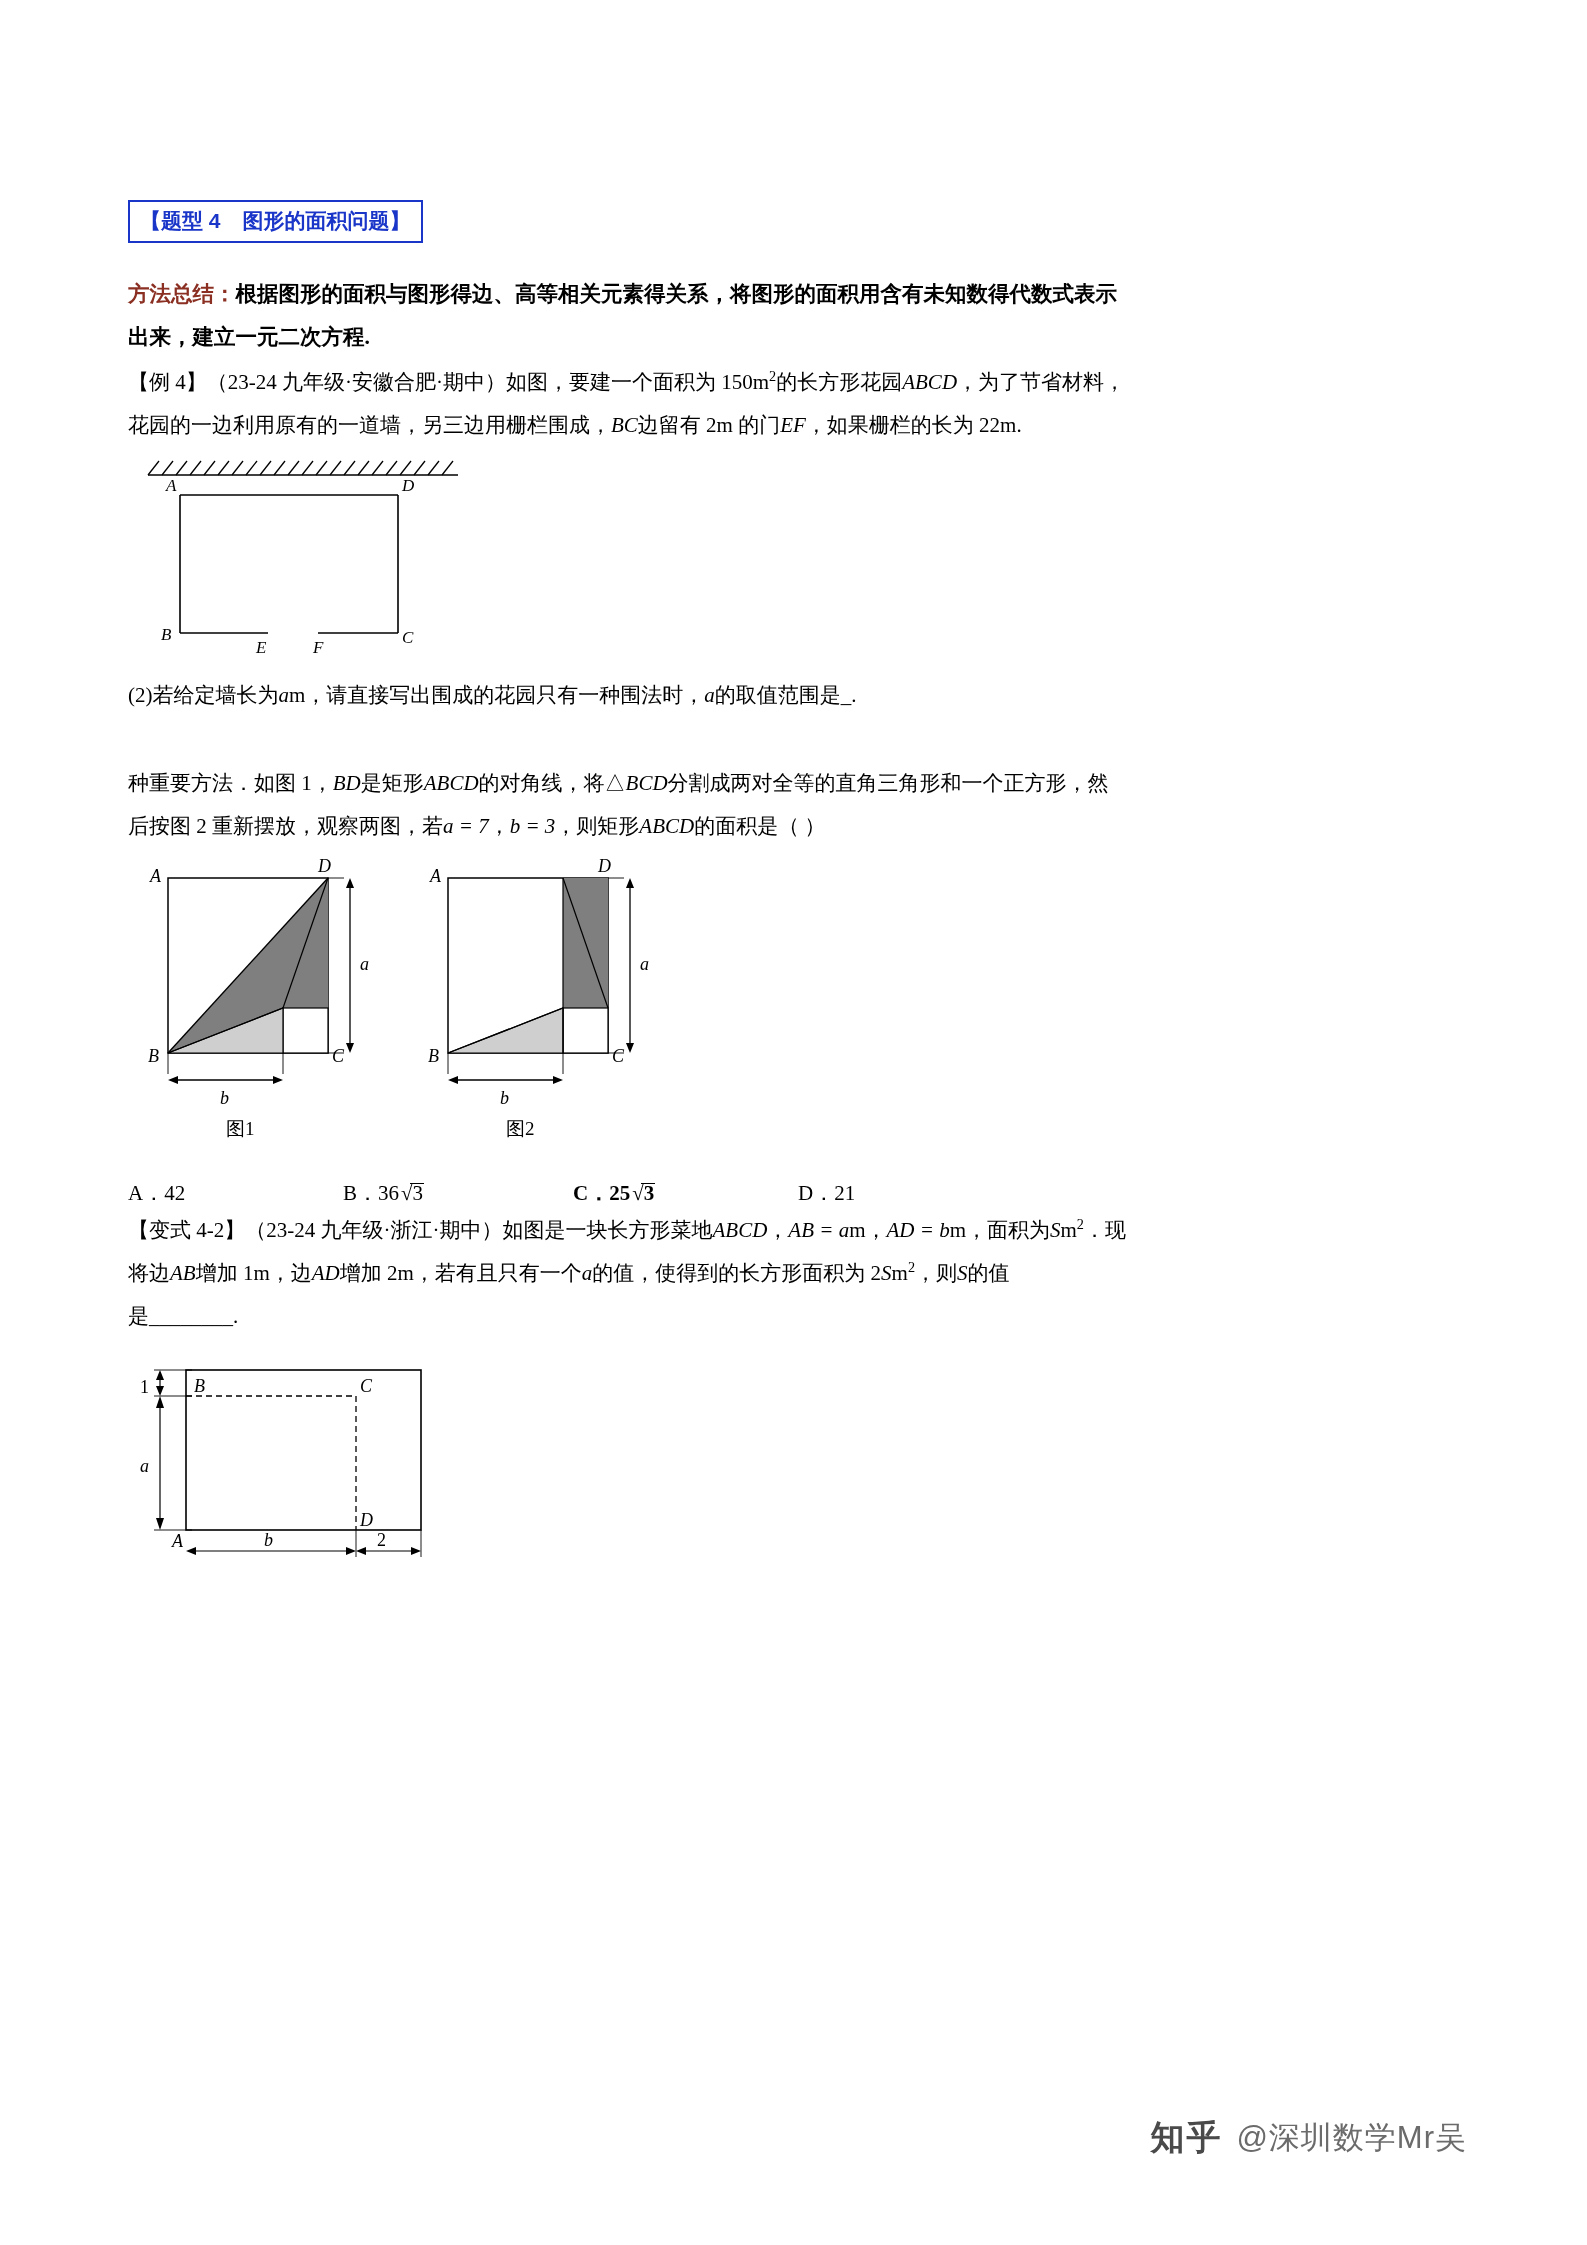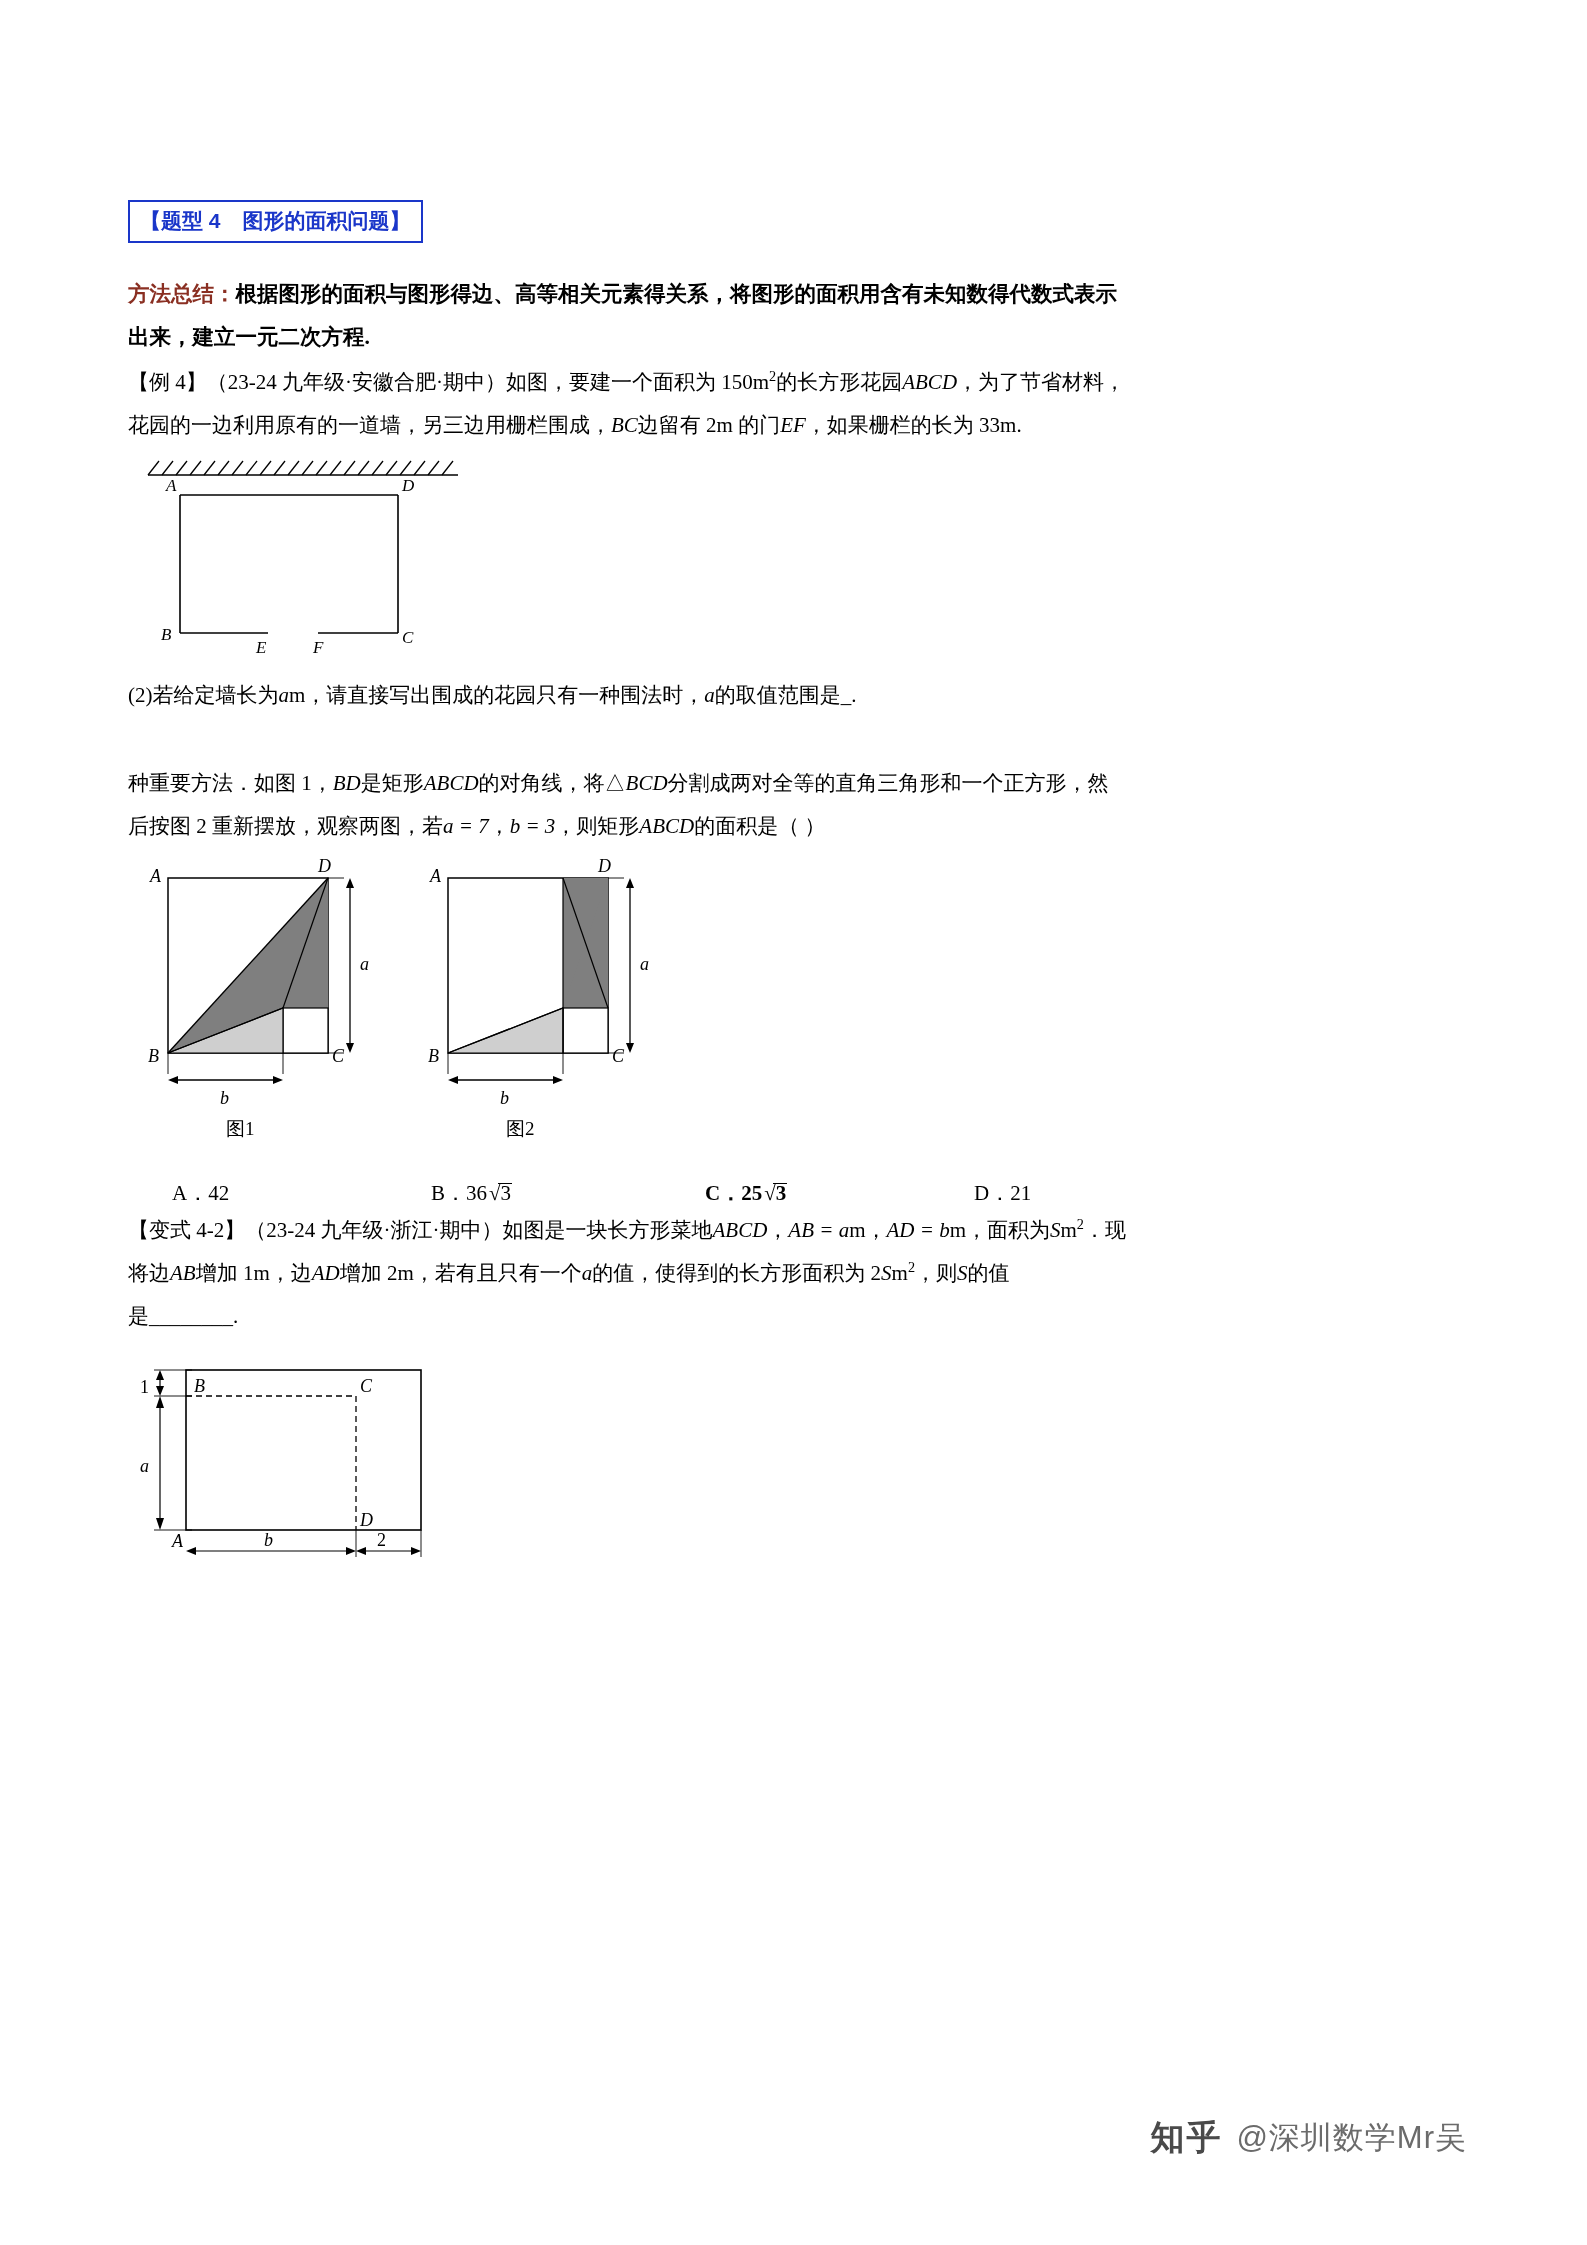--- a/index.html
+++ b/index.html
@@ -45,21 +45,21 @@
     text-align:justify;
   }
   .mi{font-family:"Liberation Serif", serif; font-style:italic;}
   sup{font-size:0.68em; vertical-align:super;}
   .fig{margin:10px 0 0 0;}
   .choices{
     font-size:21px;
     margin-top:16px;
     display:flex;
   }
-  .choices .ch{display:inline-block;margin-left:44px;}
+  .choices .ch{display:inline-block;}
   .ch1{width:215px;}
   .ch2{width:230px;}
   .ch3{width:225px;font-weight:bold;}
   .radic{
     display:inline-block;
     position:relative;
     padding-left:2px;
   }
   .radic .bar{
     position:absolute;
@@ -99,21 +99,21 @@
 
     
     <div class="method">
       <span class="lead">方法总结：</span><span>根据图形的面积与图形得边、高等相关元素得关系，将图形的面积用含有未知数得代数式表示</span><br>
       <span>出来，建立一元二次方程.</span>
     </div>
 
     
     <p class="para">
       <span>【例 4】（23-24 九年级·安徽合肥·期中）如图，要建一个面积为 150m</span><sup>2</sup><span>的长方形花园</span><span class="mi">ABCD</span><span>，为了节省材料，</span><br>
-      <span>花园的一边利用原有的一道墙，另三边用栅栏围成，</span><span class="mi">BC</span><span>边留有 2m 的门</span><span class="mi">EF</span><span>，如果栅栏的长为 33m.</span>
+      <span>花园的一边利用原有的一道墙，另三边用栅栏围成，</span><span class="mi">BC</span><span>边留有 2m 的门</span><span class="mi">EF</span><span>，如果栅栏的长为 22m.</span>
     </p>
 
     
     <div class="fig">
       <svg width="420" height="215" viewBox="0 0 420 215">
 
         <line x1="20" y1="18" x2="330" y2="18" stroke="#000" stroke-width="1.6"></line>
 
         <g stroke="#000" stroke-width="1.3">
           <line x1="20" y1="18" x2="31" y2="4"></line>

